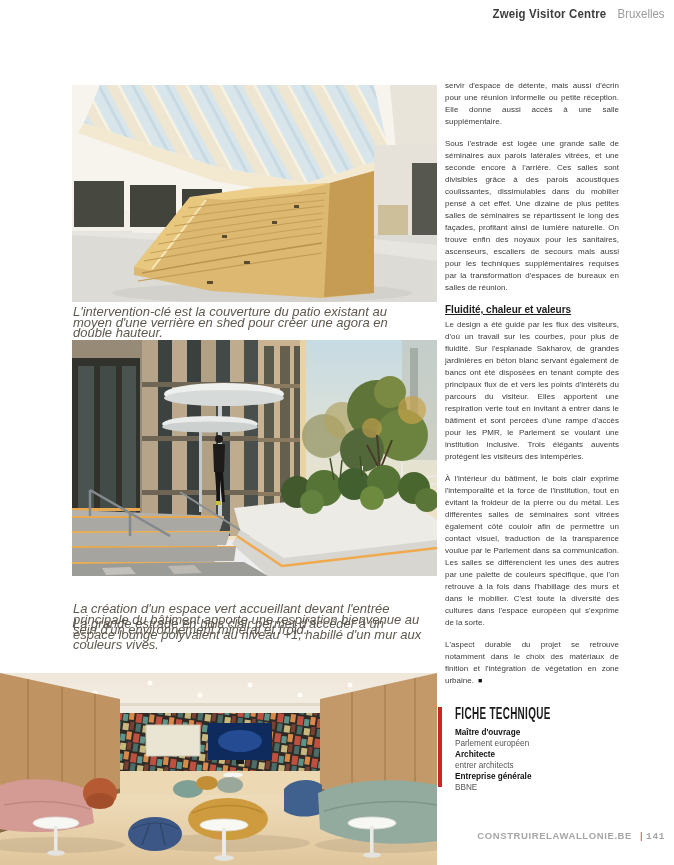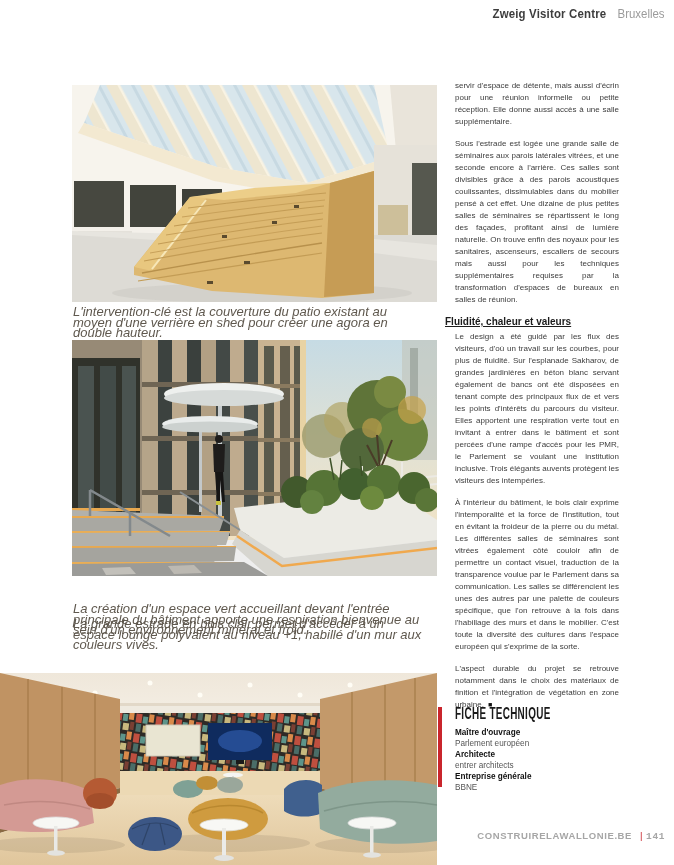--- a/index.html
+++ b/index.html
@@ -36,21 +36,21 @@
   .cap1 { top: 307px; }
   .cap2 { top: 604px; }
   .cap3 { top: 619px; }
 
   
   .rightcol {
     position: absolute; left: 445px; top: 80px; width: 174px;
     font-size: 8px; line-height: 12px; color: #3c3c3c;
     text-align: justify;
   }
-  .rightcol p { margin: 0 0 10px 10px; }
+  .rightcol p { margin: 0 0 10px 0; }
   .rightcol h3 {
     margin: 2px 0 3px 0; font-size: 10px; color: #1c1c1c;
     letter-spacing: 0; text-align: left; text-decoration: underline;
   }
   .endmark { font-size: 7px; color: #111; margin-left: 4px; font-style: normal; }
 
   
   .fiche { position: absolute; left: 455px; top: 705px; width: 170px; }
   .fiche-bar {
     position: absolute; left: 438px; top: 707px;

